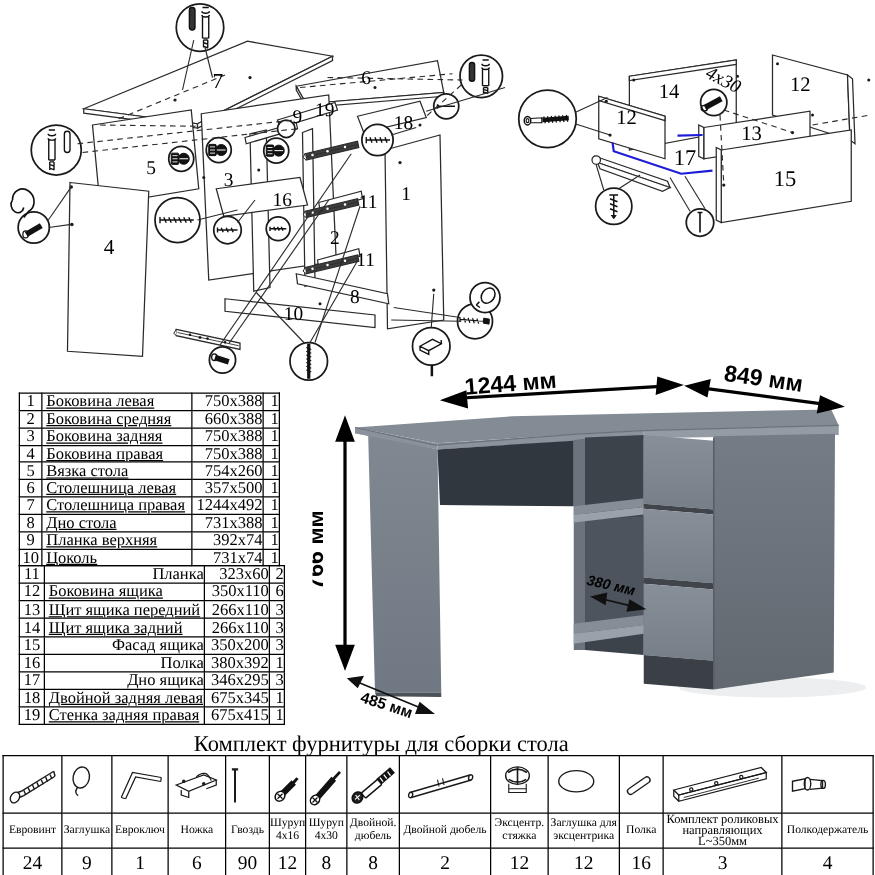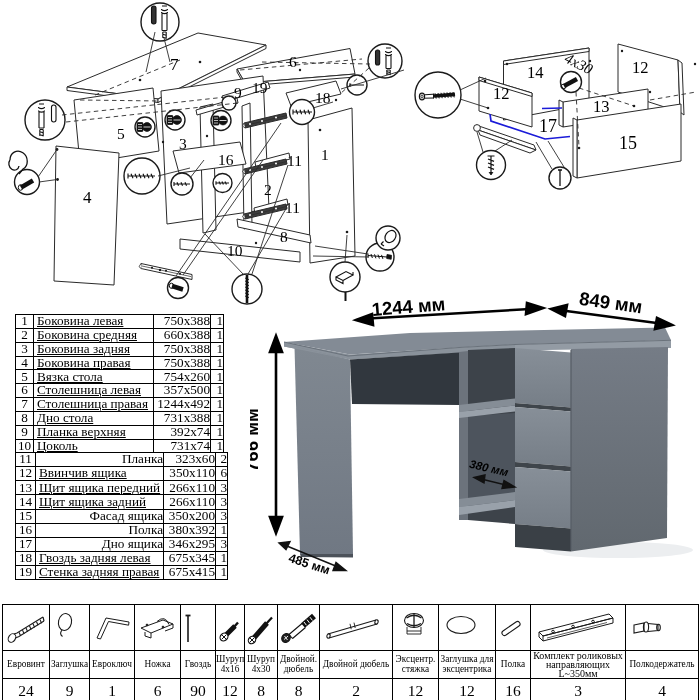--- a/index.html
+++ b/index.html
@@ -400,21 +400,21 @@
       </colgroup>
   <tbody>
         <tr>
           <td class="num">11</td>
           <td class="ctr">Планка</td>
           <td class="ctr">323х60</td>
           <td class="ctr">2</td>
         </tr>
   <tr>
           <td class="num">12</td>
-          <td class="nm">Ввинчив ящика</td>
+          <td class="nm">Боковина ящика</td>
           <td class="ctr">350х110</td>
           <td class="ctr">6</td>
         </tr>
   <tr>
           <td class="num">13</td>
           <td class="nm">Щит ящика передний</td>
           <td class="ctr">266х110</td>
           <td class="ctr">3</td>
         </tr>
   <tr>
@@ -436,21 +436,21 @@
           <td class="ctr">1</td>
         </tr>
   <tr>
           <td class="num">17</td>
           <td class="ctr">Дно ящика</td>
           <td class="ctr">346х295</td>
           <td class="ctr">3</td>
         </tr>
   <tr>
           <td class="num">18</td>
-          <td class="nm">Гвоздь задняя левая</td>
+          <td class="nm">Двойной задняя левая</td>
           <td class="ctr">675х345</td>
           <td class="ctr">1</td>
         </tr>
   <tr>
           <td class="num">19</td>
           <td class="nm">Стенка задняя правая</td>
           <td class="ctr">675х415</td>
           <td class="ctr">1</td>
         </tr>
 </tbody>
@@ -530,20 +530,21 @@
   </g>
   <g fill="#000" font-family="Liberation Sans,sans-serif" font-weight="bold">
     <text x="159" y="25" font-size="18.5" text-anchor="middle" transform="rotate(-4.5 159,25)">1244 мм</text>
     <text x="360" y="21" font-size="18.5" text-anchor="middle" transform="rotate(8 360,21)">849 мм</text>
     <text x="8" y="152" font-size="18.5" text-anchor="middle" transform="rotate(-90 8,152)">766 мм</text>
     <text x="238" y="184" font-size="11.5" font-style="italic" text-anchor="middle" transform="rotate(13 238,184)">380 мм</text>
     <text x="58" y="280" font-size="12.5" text-anchor="middle" transform="rotate(18 58,280)">485 мм</text>
   </g>
 </svg>
 
+<div id="hwtitle">Комплект фурнитуры для сборки стола</div>
 <table class="hw abs" style="left:2px;top:604px;width:696px">
   <colgroup>
     <col style="width:47px">
         <col style="width:40px">
         <col style="width:45px">
         <col style="width:46px">
     <col style="width:35px">
         <col style="width:29px">
         <col style="width:33px">
         <col style="width:42px">

